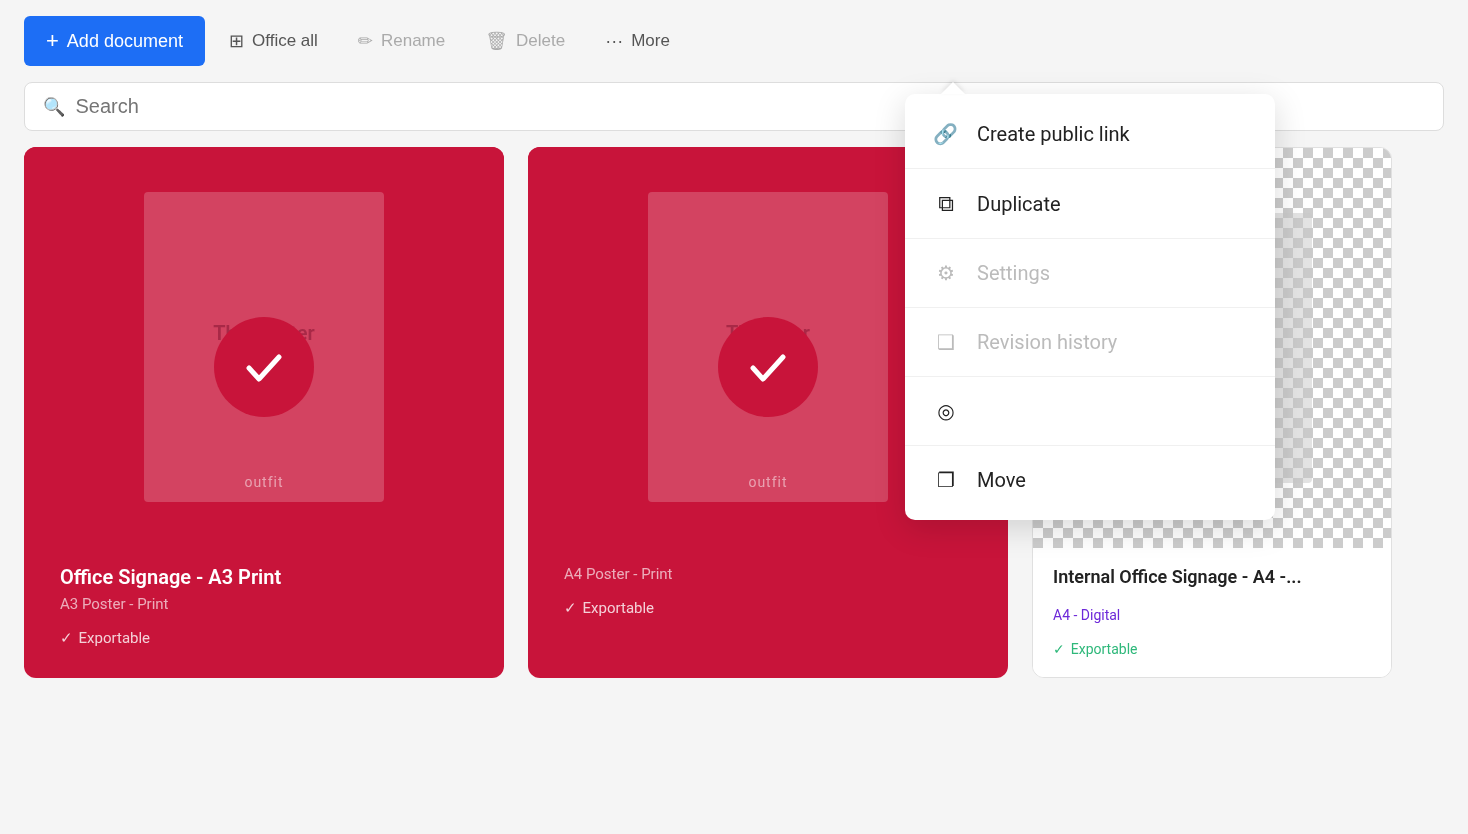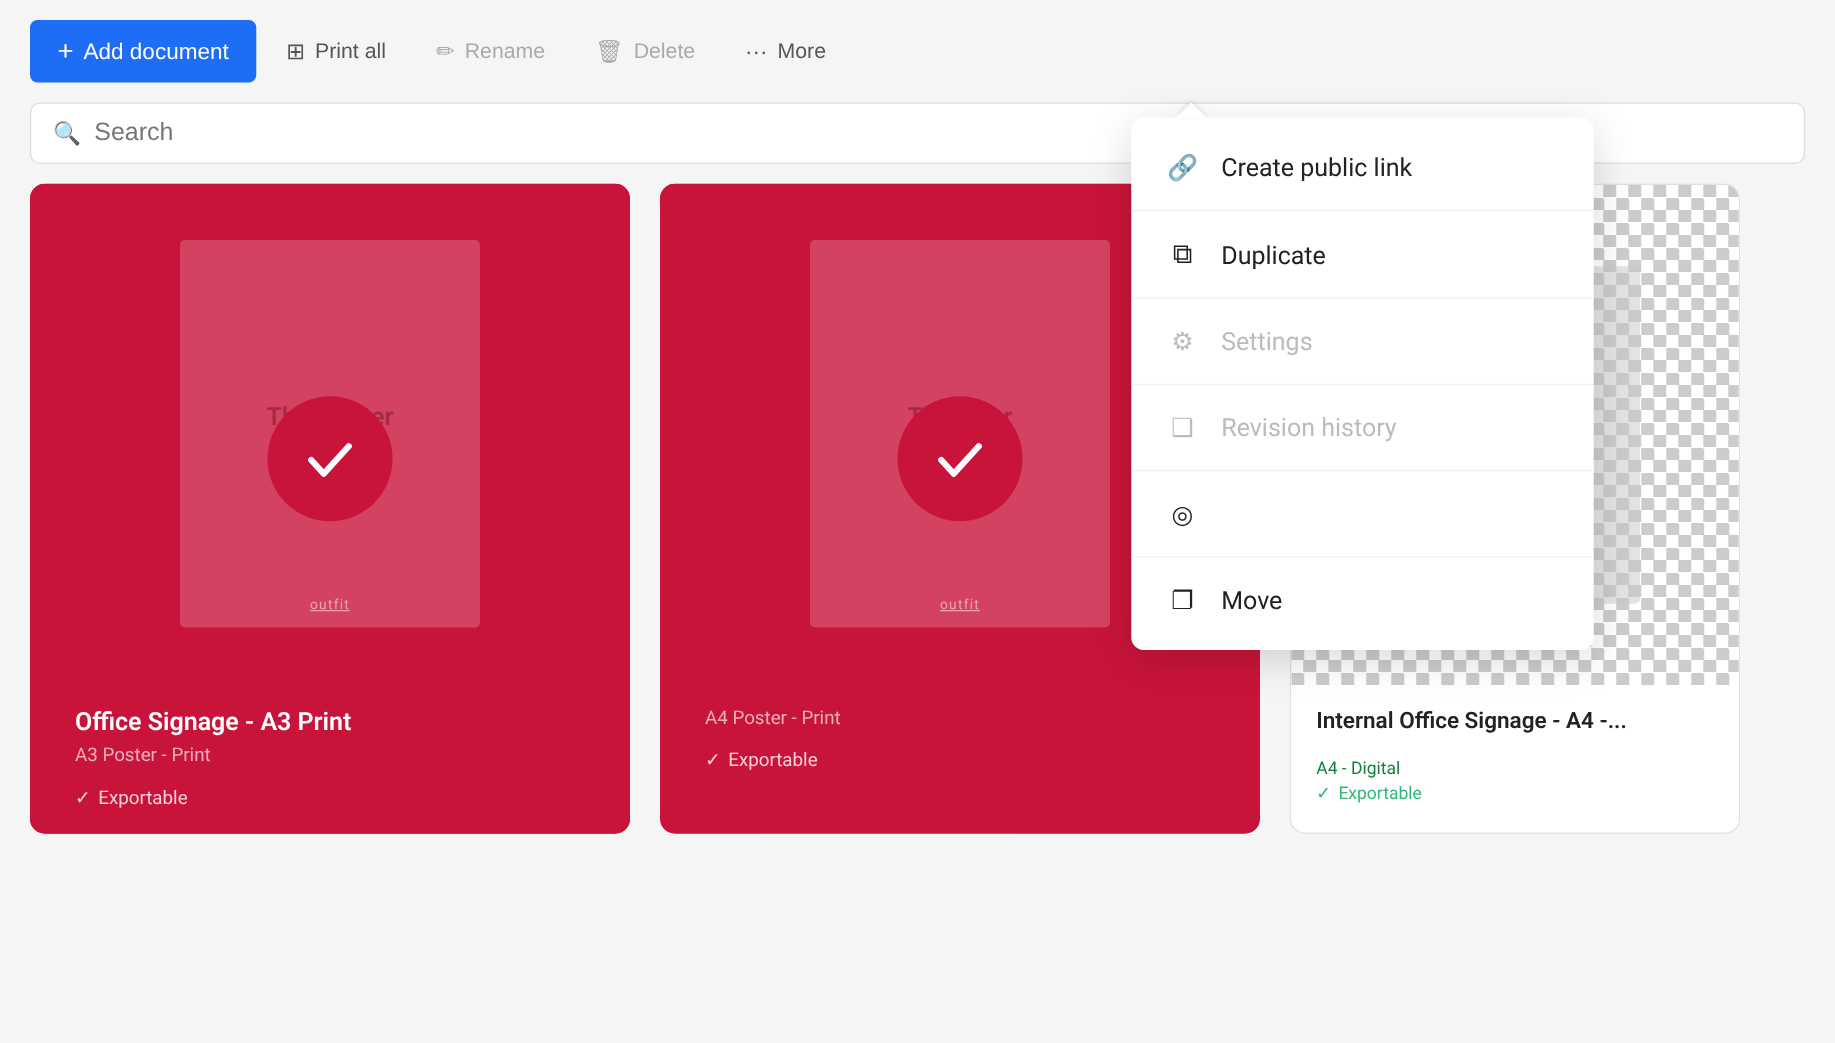--- a/index.html
+++ b/index.html
@@ -144,23 +144,22 @@
       font-weight: 600;
       text-align: center;
       line-height: 1.4;
       padding: 0 20px;
     }
 
     .poster-label {
       position: absolute;
       bottom: 12px;
       color: rgba(255,255,255,0.5);
-      font-size: 11px;
+      font-size: 14px;
       letter-spacing: 1px;
-      text-decoration: underline;
     }
 
     
     .check-overlay {
       position: absolute;
       width: 100px;
       height: 100px;
       background: #c8143a;
       border-radius: 50%;
       display: flex;
@@ -223,22 +222,22 @@
 
     .card-title-dark {
       font-size: 18px;
       font-weight: 600;
       color: #222;
       margin-bottom: 20px;
     }
 
     .card-subtitle-gray {
       font-size: 14px;
-      color: #15803d;
-      margin-bottom: 3px;
+      color: #6d28d9;
+      margin-bottom: 18px;
     }
 
     .card-exportable-green {
       font-size: 14px;
       color: #2eb87a;
       display: flex;
       align-items: center;
       gap: 6px;
     }
 
@@ -299,21 +298,21 @@
 <body>
 
 <div class="toolbar">
   <button class="btn-add">
     <span class="plus">+</span>
     <span>Add document</span>
   </button>
 
   <button class="toolbar-btn">
     <span class="icon">⊞</span>
-    <span>Print all</span>
+    <span>Office all</span>
   </button>
 
   <button class="toolbar-btn disabled">
     <span class="icon">✏</span>
     <span>Rename</span>
   </button>
 
   <button class="toolbar-btn disabled">
     <span class="icon">🗑</span>
     <span>Delete</span>

